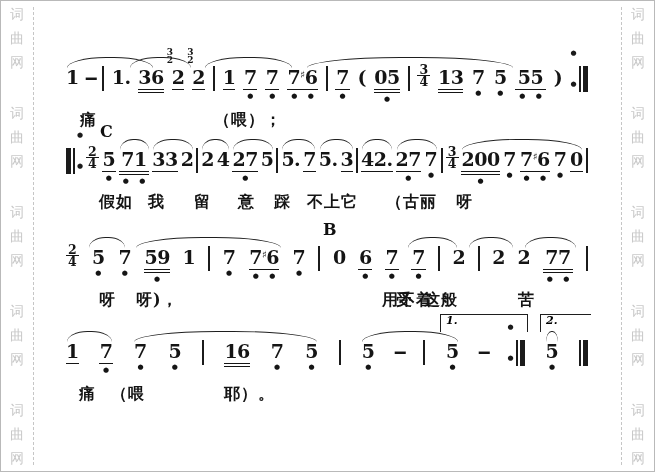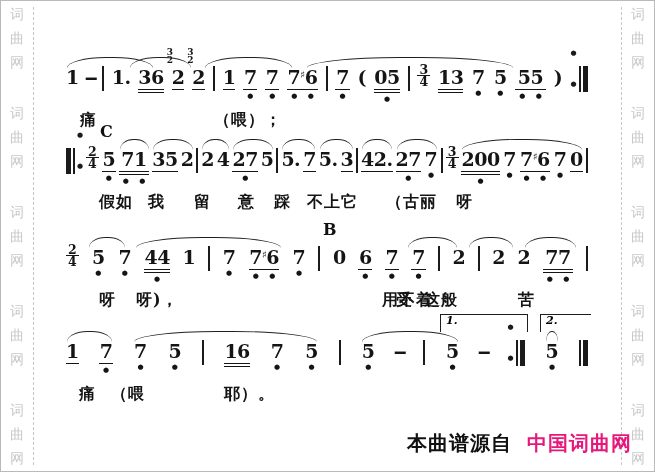--- a/index.html
+++ b/index.html
@@ -249,21 +249,21 @@
             <span class="ul"></span>
             <span class="dd">●</span>
           </span>
           <span class="tok">
             <span class="bd">71</span>
             <span class="ul"></span>
             <span class="ul"></span>
             <span class="dd">● ●</span>
           </span>
           <span class="tok">
-            <span class="bd">35</span>
+            <span class="bd">33</span>
             <span class="ul"></span>
           </span>
           <span class="tok">
             <span class="bd">2</span>
           </span>
           <span class="bar"></span>
           <span class="tok">
             <span class="bd">2</span>
           </span>
           <span class="tok">
@@ -365,21 +365,21 @@
           </span>
           <span class="tok">
             <span class="bd">5</span>
             <span class="dd">●</span>
           </span>
           <span class="tok">
             <span class="bd">7</span>
             <span class="dd">●</span>
           </span>
           <span class="tok">
-            <span class="bd">44</span>
+            <span class="bd">59</span>
             <span class="ul"></span>
             <span class="ul"></span>
             <span class="dd">●</span>
           </span>
           <span class="tok">
             <span class="bd">1</span>
           </span>
           <span class="bar"></span>
           <span class="tok">
             <span class="bd">7</span>
@@ -524,16 +524,13 @@
           </span>
         </div>
       <div class="lyrics">
           <span class="lyric" style="left: 13px;">痛</span>
           <span class="lyric" style="left: 45px;">（喂</span>
           <span class="lyric" style="left: 158px;">耶）。</span>
         </div>
     </div>
   </div>
 
-  <div class="source">
-    <span id="src-prefix" style="color: rgb(17, 17, 17);">本曲谱源自</span><span id="src-site" class="site" style="color: rgb(230, 24, 124);">中国词曲网</span>
-  </div>
 </div>
 
 </body></html>

